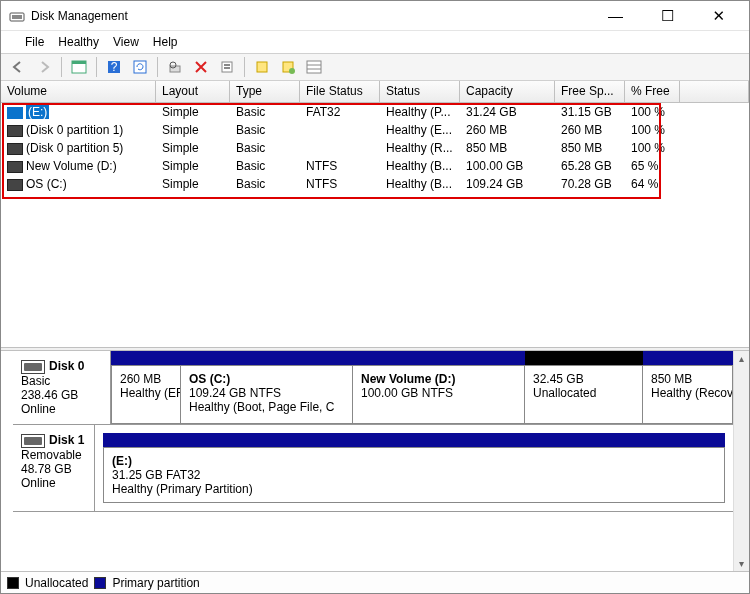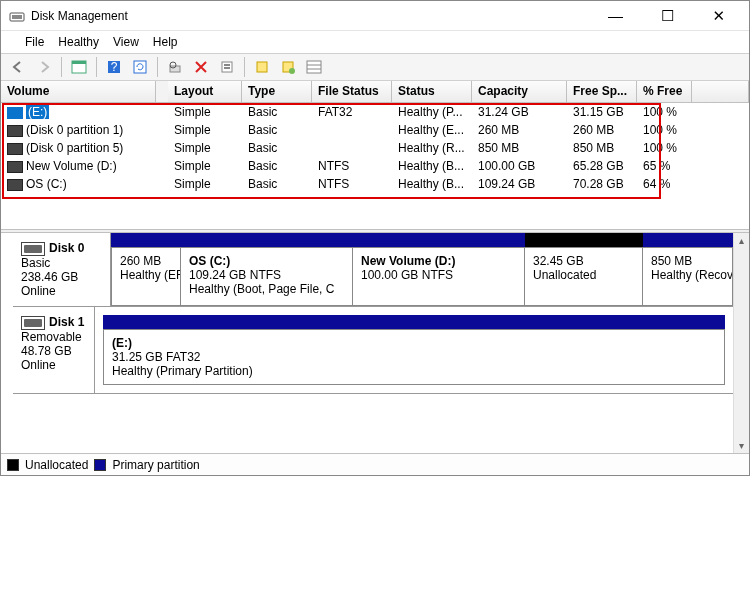--- a/index.html
+++ b/index.html
@@ -1,40 +1,40 @@
 <!DOCTYPE html>
 <html><head>
 <meta charset="utf-8">
 <style>
   * { box-sizing: border-box; font-family: "Segoe UI", Tahoma, sans-serif; font-size: 12px; }
   body { margin: 0; background: #fff; }
-  .window { width: 750px; height: 476px; border: 1px solid #888; display: flex; flex-direction: column; background: #fff; }
+  .window { width: 750px; height: 594px; border: 1px solid #888; display: flex; flex-direction: column; background: #fff; }
   .titlebar { height: 30px; display: flex; align-items: center; padding: 0 8px; background: #fff; border-bottom: 1px solid #e5e5e5; }
   .titlebar-icon { width: 16px; height: 16px; margin-right: 6px; display: inline-flex; align-items: center; justify-content: center; }
   .titlebar-title { flex: 1; font-size: 12px; }
   .titlebar-btns { display: flex; gap: 18px; align-items: center; padding-right: 6px; }
   .titlebar-btns span { font-size: 15px; line-height: 1; cursor: default; padding: 4px 10px; }
   .menubar { height: 22px; display: flex; align-items: center; gap: 14px; padding: 0 24px; background: #fff; }
   .menubar span { cursor: default; }
   .toolbar { height: 28px; display: flex; align-items: center; gap: 4px; padding: 0 6px; background: #f5f5f5; border-top: 1px solid #d0d0d0; border-bottom: 1px solid #d0d0d0; }
   .tool { width: 22px; height: 22px; display: inline-flex; align-items: center; justify-content: center; cursor: default; }
   .sep { width: 1px; height: 20px; background: #c0c0c0; margin: 0 2px; }
   .grid-head { display: flex; background: #f3f3f3; border-bottom: 1px solid #c0c0c0; height: 22px; }
-  .grid-head .col { border-right: 1px solid #c0c0c0; padding: 3px 6px; overflow: hidden; white-space: nowrap; text-overflow: ellipsis; background: linear-gradient(#fcfcfc,#ececec); font-weight: 700; }
+  .grid-head .col { border-right: 1px solid #c0c0c0; padding: 3px 6px; overflow: hidden; white-space: nowrap; text-overflow: ellipsis; background: linear-gradient(#fcfcfc,#ececec); font-weight: 400; }
   .grid-body { position: relative; }
   .grid-row { display: flex; height: 18px; align-items: center; }
   .grid-row .cell { padding: 1px 6px; white-space: nowrap; overflow: hidden; text-overflow: ellipsis; }
   .voltable-wrap { position: relative; }
   .highlight-box { position: absolute; border: 2px solid #d00; top: 0; left: 1px; right: 88px; height: 96px; pointer-events: none; }
   .vol-icon { width: 16px; height: 12px; margin-right: 3px; display: inline-block; vertical-align: middle; }
   .vol-e { background:#0a73cc; }
   .vol-dark { background:#444; border: 1px solid #222; }
   .selcell { background:#0a73cc; color:#fff; padding: 0 2px; }
   .c-vol { width:155px; }
-  .c-layout { width:74px;margin-left:12px; }
+  .c-layout { width:74px; }
   .c-type { width:70px; }
   .c-fs { width:80px; }
   .c-status { width:80px; }
   .c-cap { width:95px; }
   .c-free { width:70px; }
   .c-pfree { width:55px; }
   .c-extra { flex:1; }
   .upper { flex: 1; overflow: hidden; display:flex; flex-direction:column; }
   .split { height: 4px; background: #f0f0f0; border-top:1px solid #c0c0c0; border-bottom:1px solid #c0c0c0; cursor: row-resize; }
   .lower { height: 220px; overflow: hidden; position: relative; }

